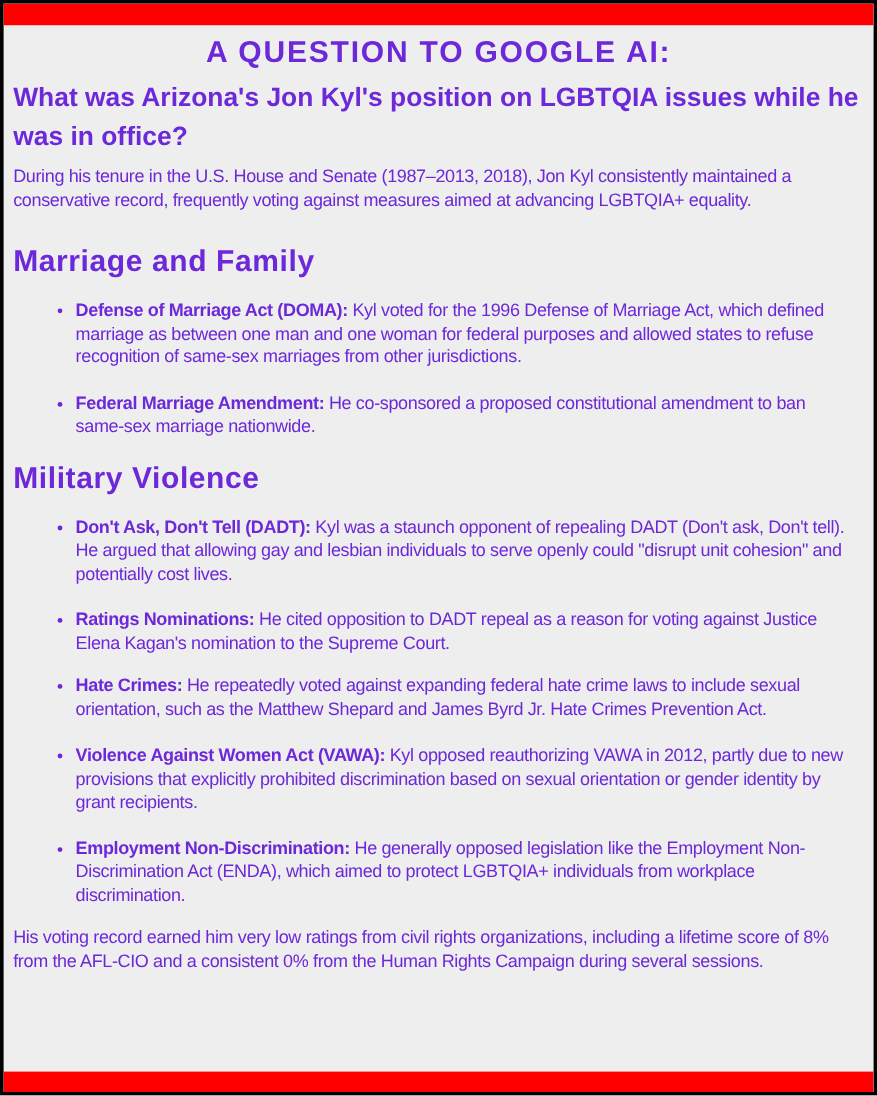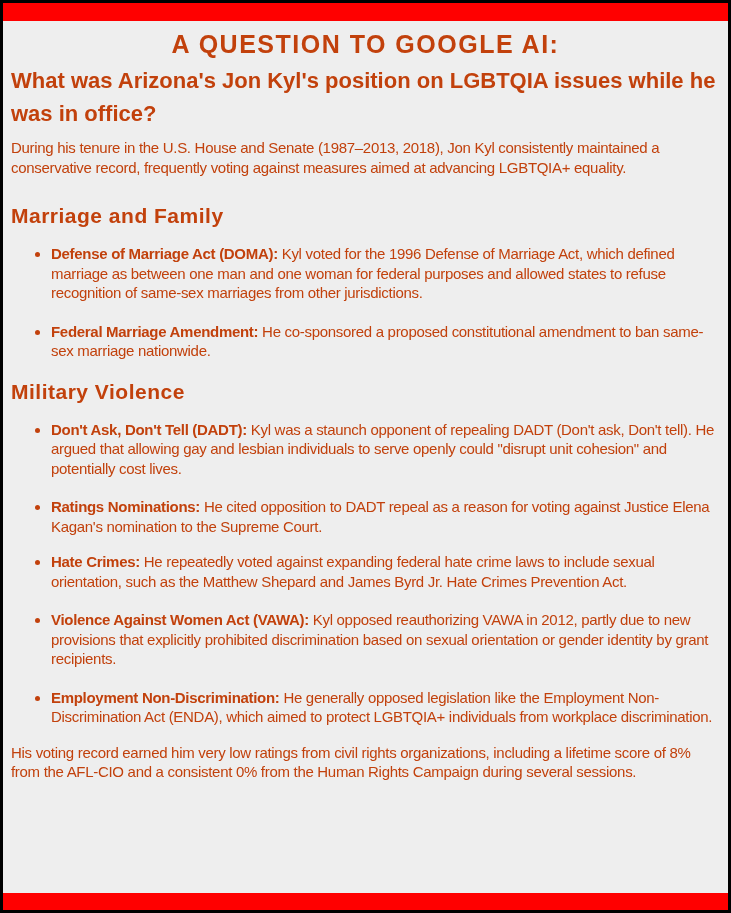--- a/index.html
+++ b/index.html
@@ -9,21 +9,21 @@
   }
   .frame {
     width: 731px;
     height: 913px;
     box-sizing: border-box;
     border: 3px solid #000000;
     background: #eeeeee;
     display: flex;
     flex-direction: column;
     font-family: "Liberation Sans", sans-serif;
-    color: #c2410c;
+    color: #6d28d9;
     overflow: hidden;
   }
   .redbar {
     flex: 0 0 auto;
     background: #ff0000;
   }
   .redbar.top { height: 18px; }
   .redbar.bottom { height: 17px; }
   .content {
     flex: 1 1 auto;
@@ -45,35 +45,35 @@
     margin: 5px 0 0 0;
   }
   .body-text {
     font-size: 15px;
     line-height: 1.3;
     letter-spacing: -0.3px;
   }
   .intro { margin: 8px 0 26px 0; }
   .closing { margin: 16px 0 0 0; }
   .section-heading {
-    font-size: 21px;
+    font-size: 25px;
     font-weight: bold;
     letter-spacing: 0.5px;
     margin: 18px 0 16px 0;
     line-height: 1.2;
   }
   ul.bullets {
     margin: 16px 0 0 0;
     padding: 0 0 0 40px;
   }
   ul.bullets li {
     font-size: 15px;
     line-height: 1.3;
     letter-spacing: -0.3px;
-    margin: 0;
+    margin: 12px;
   }
   ul.bullets li + li { margin-top: 19px; }
   .term { font-weight: bold; }
 </style>
 </head>
 <body>
 
 <div class="frame">
   <div class="redbar top"></div>
 

